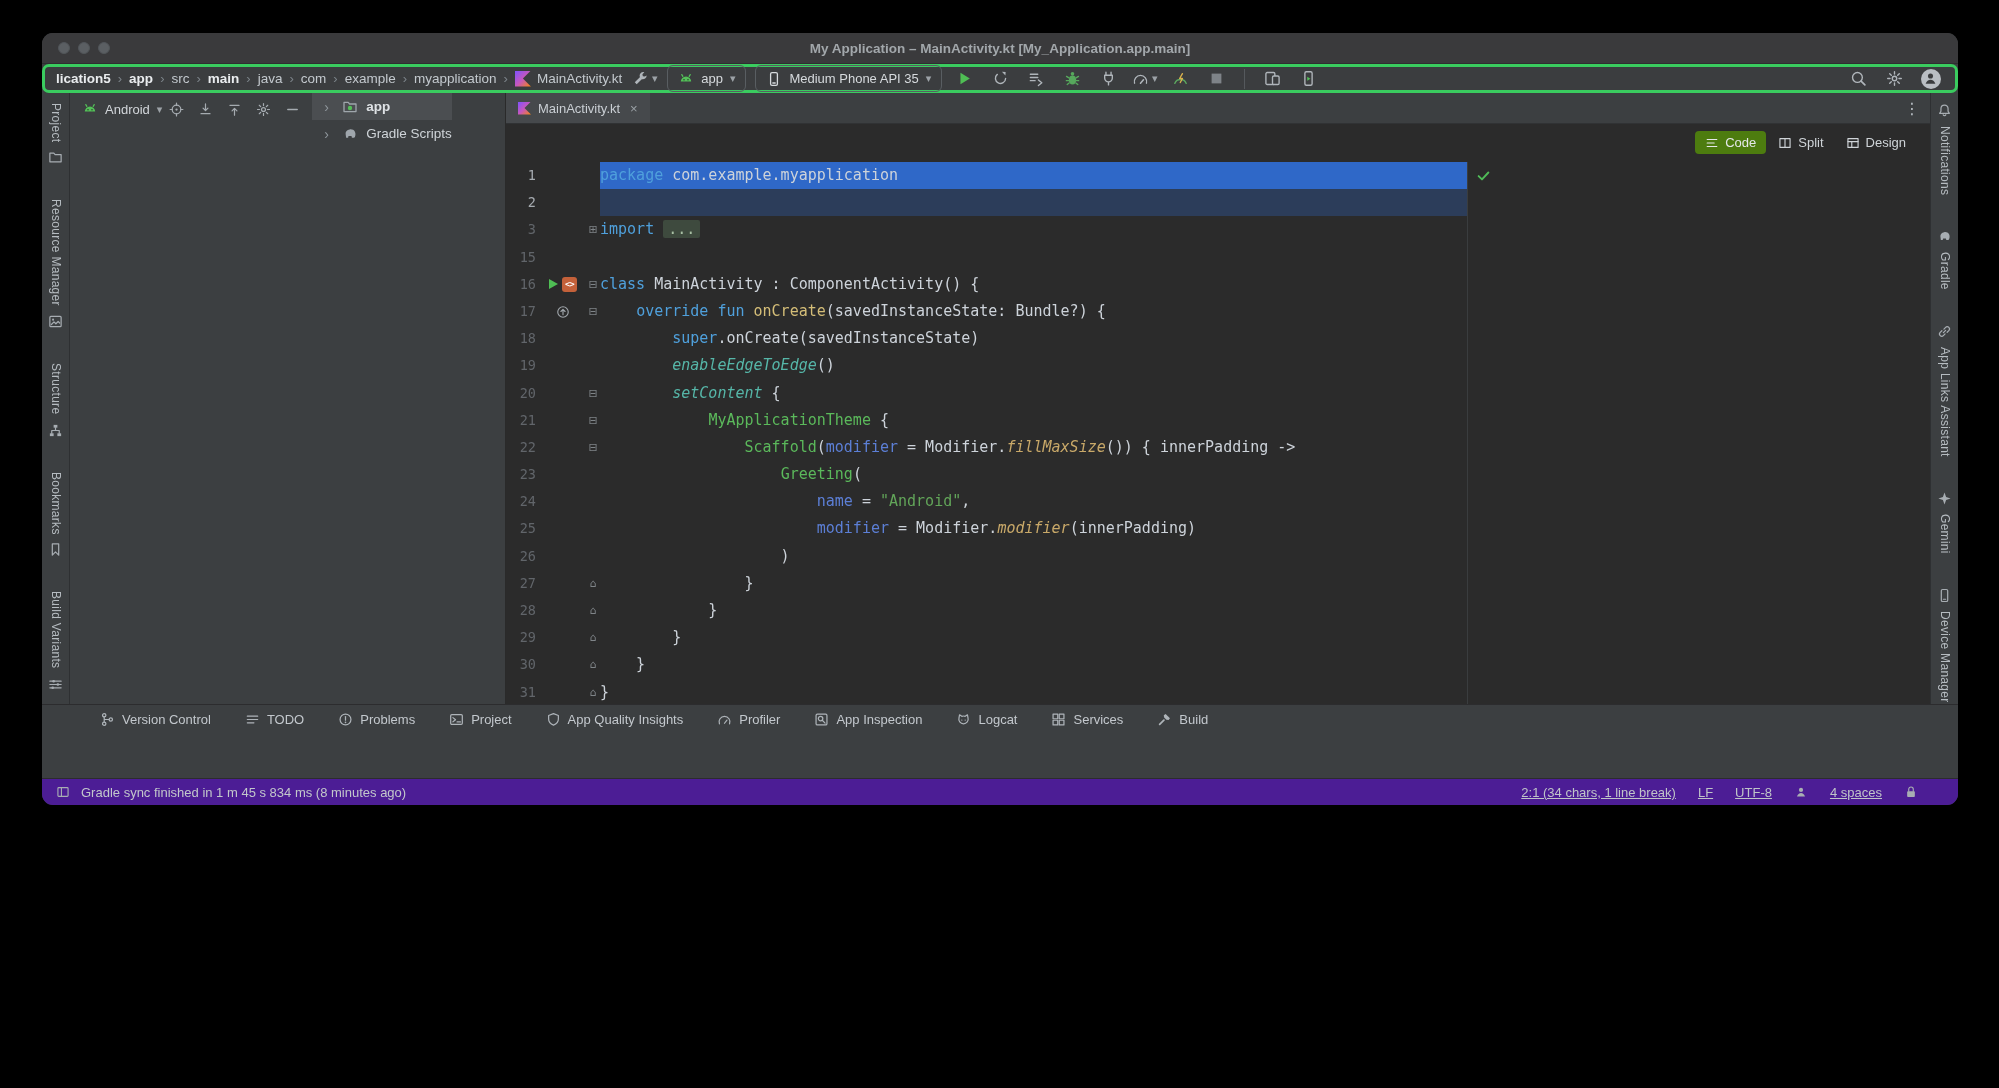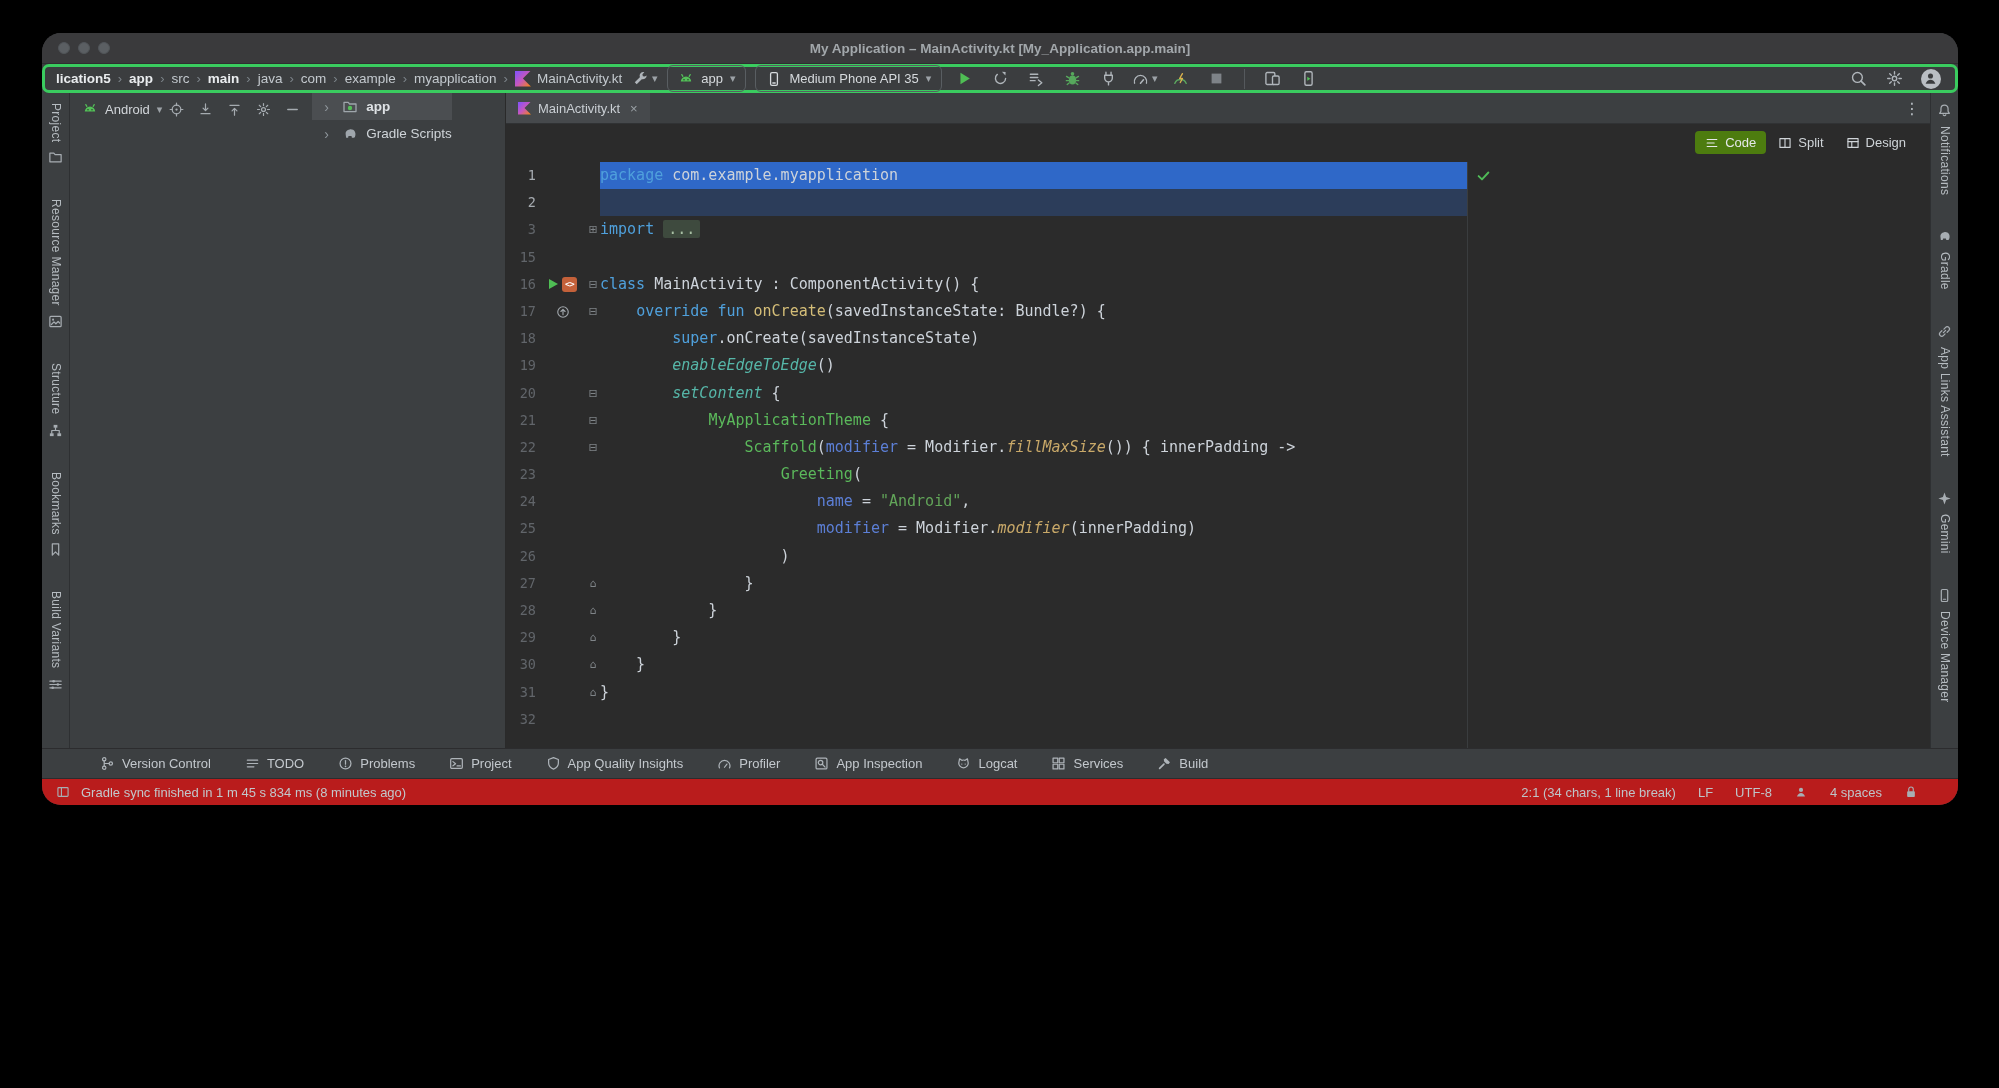--- a/index.html
+++ b/index.html
@@ -1,19 +1,19 @@
 <!DOCTYPE html>
 <html><head>
 <meta charset="utf-8">
 <style>
   * { box-sizing: border-box; margin: 0; padding: 0; }
   html,body { width:1999px; height:1088px; background:#000; overflow:hidden;
     font-family:"Liberation Sans","DejaVu Sans",sans-serif; }
   .window { position:absolute; left:42px; top:33px; width:1916px; height:772px;
-    background:#3C3F41; border-radius:19px; overflow:hidden; display:flex; flex-direction:column;
+    background:#3C3F41; border-radius:11px; overflow:hidden; display:flex; flex-direction:column;
     color:#C7CCD1; font-size:13px; box-shadow:0 25px 70px rgba(0,0,0,.65); }
 
   
   .titlebar { height:31px; flex:0 0 auto; background:#3A3A3C; border-bottom:1px solid #2E2E30;
     display:flex; align-items:center; position:relative; }
   .lights { position:absolute; left:16px; display:flex; gap:8px; }
   .light { width:12px; height:12px; border-radius:50%; background:#5B5F63; border:1px solid #515559; }
   .title { margin:0 auto; color:#A2A7AB; font-weight:700; font-size:13.5px; }
 
   
@@ -112,23 +112,23 @@
   .compose-ic { width:15px; height:15px; border-radius:3px; background:#C4613A; color:#FFF;
     font-size:8.5px; font-weight:700; display:inline-flex; align-items:center; justify-content:center;
     line-height:1; letter-spacing:-.5px; font-family:"DejaVu Sans Mono",monospace; }
   .gut-override { color:#A0A6AB; font-size:14px; }
 
   
   .toolsbar { height:30px; flex:0 0 auto; background:#3C3F41; border-top:1px solid #2C2C2E;
     display:flex; align-items:center; padding:0 14px 0 58px; gap:34px; color:#C3C8CD; }
   .tool-item { display:flex; align-items:center; gap:7px; }
   .tool-item .ic { font-size:15px; color:#AEB4B9; }
-  .statusbar { height:27px; flex:0 0 auto; background:#b91c1c; border-top:1px solid #2C2C2E;
-    display:flex; align-items:center; padding:0 40px 0 14px; gap:11px; color:#C2C7CB; }
-  .status-right { margin-left:auto; display:flex; align-items:center; gap:22px; color:#BFC4C8; }
+  .statusbar { height:27px; flex:0 0 auto; background:#4c1d95; border-top:1px solid #2C2C2E;
+    display:flex; align-items:center; padding:0 40px 0 14px; gap:11px; color:#C2C7CB;margin-top:44px; }
+  .status-right { margin-left:auto; display:flex; align-items:center; gap:22px; color:#BFC4C8;text-decoration:underline; }
   .sb-ic { font-size:14px; color:#A8AEB3; }
 </style>
 </head>
 <body>
 
 <div class="window">
 
   <div class="titlebar">
     <div class="lights">
       <span class="light"></span>

